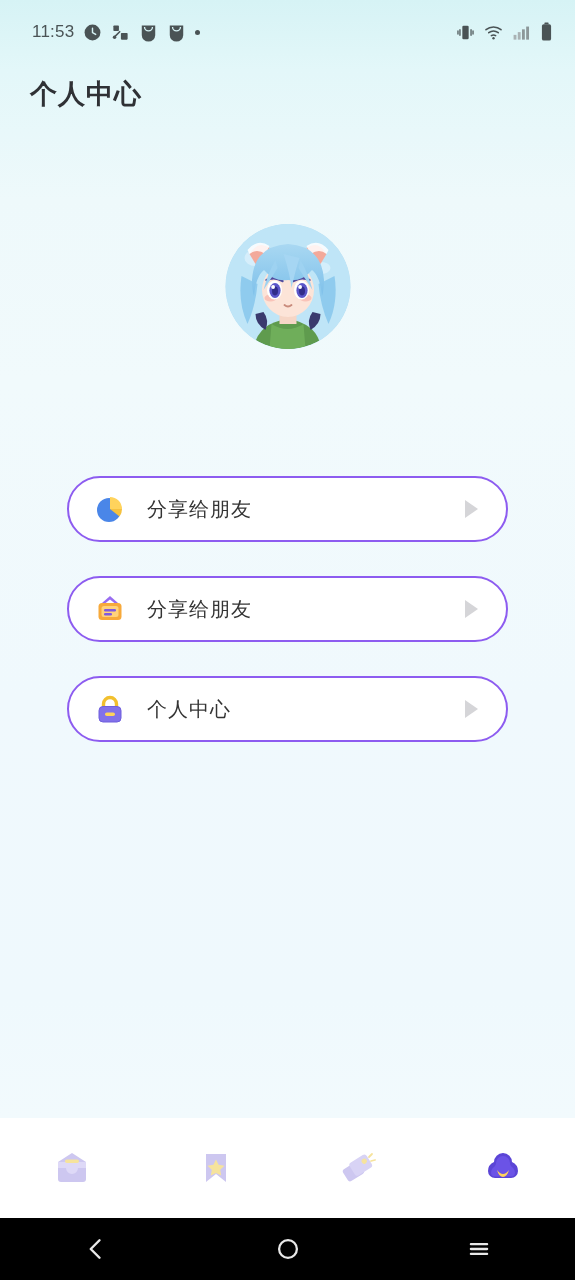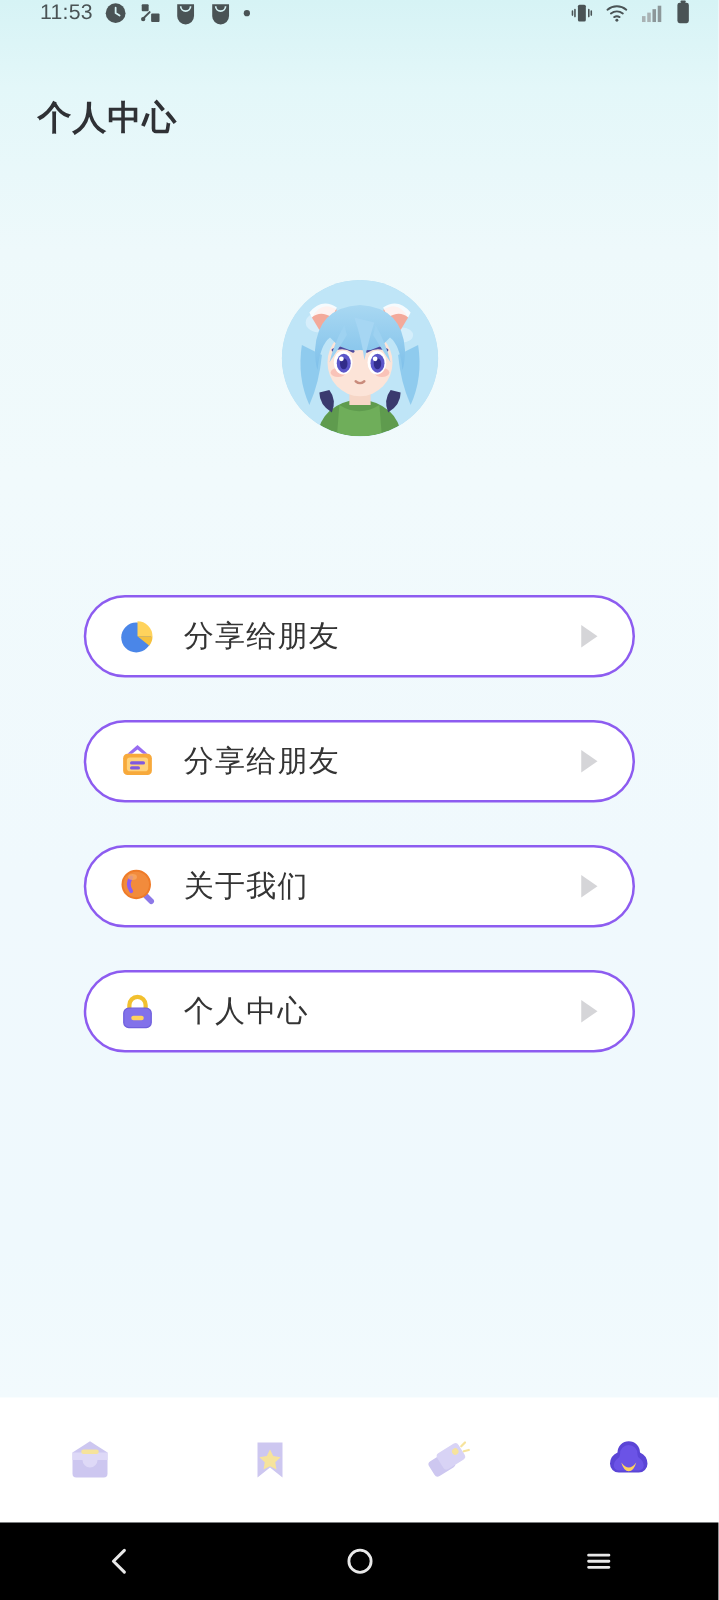--- a/index.html
+++ b/index.html
@@ -28,21 +28,21 @@
     overflow: hidden;
   }
 
   
   .statusbar {
     position: absolute;
     top: 0; left: 0;
     width: 575px;
     height: 42px;
     display: flex;
-    align-items: flex-start;
+    align-items: flex-end;
     justify-content: space-between;
     padding: 0 22px 0 32px;
   }
   .status-left {
     display: flex;
     align-items: center;
     gap: 9px;
   }
   .status-time {
     font-size: 17px;
@@ -116,21 +116,21 @@
   .menu-icon {
     width: 34px;
     height: 34px;
     flex: 0 0 34px;
     display: flex;
     align-items: center;
     justify-content: center;
   }
   .menu-label {
     margin-left: 20px;
-    font-size: 24px;
+    font-size: 20px;
     color: #343434;
     letter-spacing: 1px;
     flex: 1 1 auto;
     font-family: "DejaVu Sans", "Liberation Sans", sans-serif;
   }
   .menu-arrow {
     width: 0;
     height: 0;
     border-top: 9px solid transparent;
     border-bottom: 9px solid transparent;
@@ -331,33 +331,20 @@
           <rect x="4.5" y="10" width="23" height="17" rx="3.5" fill="#f7a93b"></rect>
           <rect x="7.5" y="13" width="17" height="11" rx="2.5" fill="#ffd27a"></rect>
           <rect x="10" y="16" width="12" height="2.6" rx="1.3" fill="#7f59e0"></rect>
           <rect x="10" y="20" width="8" height="2.6" rx="1.3" fill="#7f59e0"></rect>
         </svg>
       </span>
       <span class="menu-label">分享给朋友</span>
       <span class="menu-arrow"></span>
     </div>
 
-    <div class="menu-item">
-      <span class="menu-icon">
-        <svg width="32" height="32" viewBox="0 0 32 32">
-          <path d="M18 19 L27 28" stroke="#8d79e8" stroke-width="4.4" stroke-linecap="round"></path>
-          <circle cx="15" cy="14.5" r="11" fill="#f28b3c"></circle>
-          <circle cx="15" cy="14.5" r="11" fill="none" stroke="#ef7b28" stroke-width="1.6"></circle>
-          <path d="M11 9 q-4 5 0 11" stroke="#8d5cf0" stroke-width="3" fill="none" stroke-linecap="round"></path>
-          <ellipse cx="12" cy="8.5" rx="3.6" ry="2.4" fill="#f7a661" opacity="0.8"></ellipse>
-        </svg>
-      </span>
-      <span class="menu-label">关于我们</span>
-      <span class="menu-arrow"></span>
-    </div>
 
     <div class="menu-item">
       <span class="menu-icon">
         <svg width="32" height="32" viewBox="0 0 32 32">
           <path d="M9.5 15 V11 a6.5 6.5 0 0 1 13 0 V15" stroke="#f2c02e" stroke-width="3.4" fill="none" stroke-linecap="round"></path>
           <rect x="5" y="13.5" width="22" height="15.5" rx="4" fill="#8271ea"></rect>
           <rect x="5" y="13.5" width="22" height="15.5" rx="4" fill="none" stroke="#6f5fdd" stroke-width="1"></rect>
           <rect x="11" y="19.5" width="10" height="3.6" rx="1.8" fill="#ffd35c"></rect>
         </svg>
       </span>

